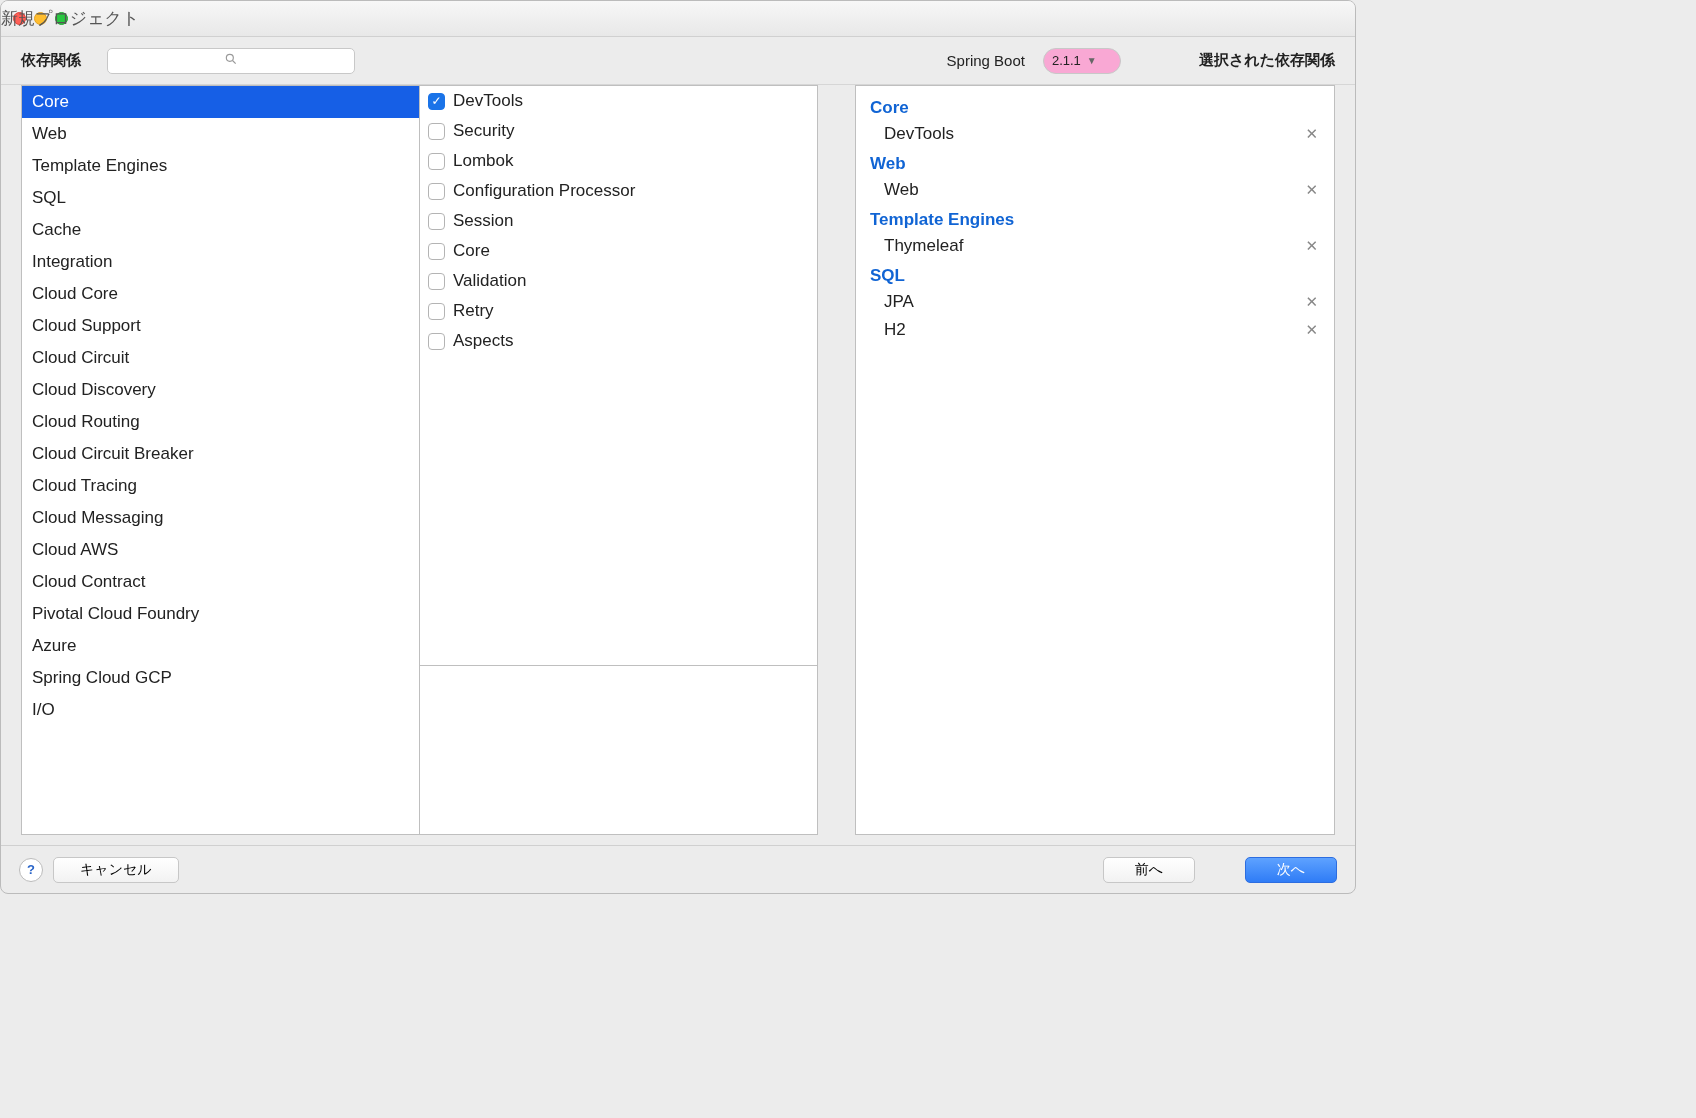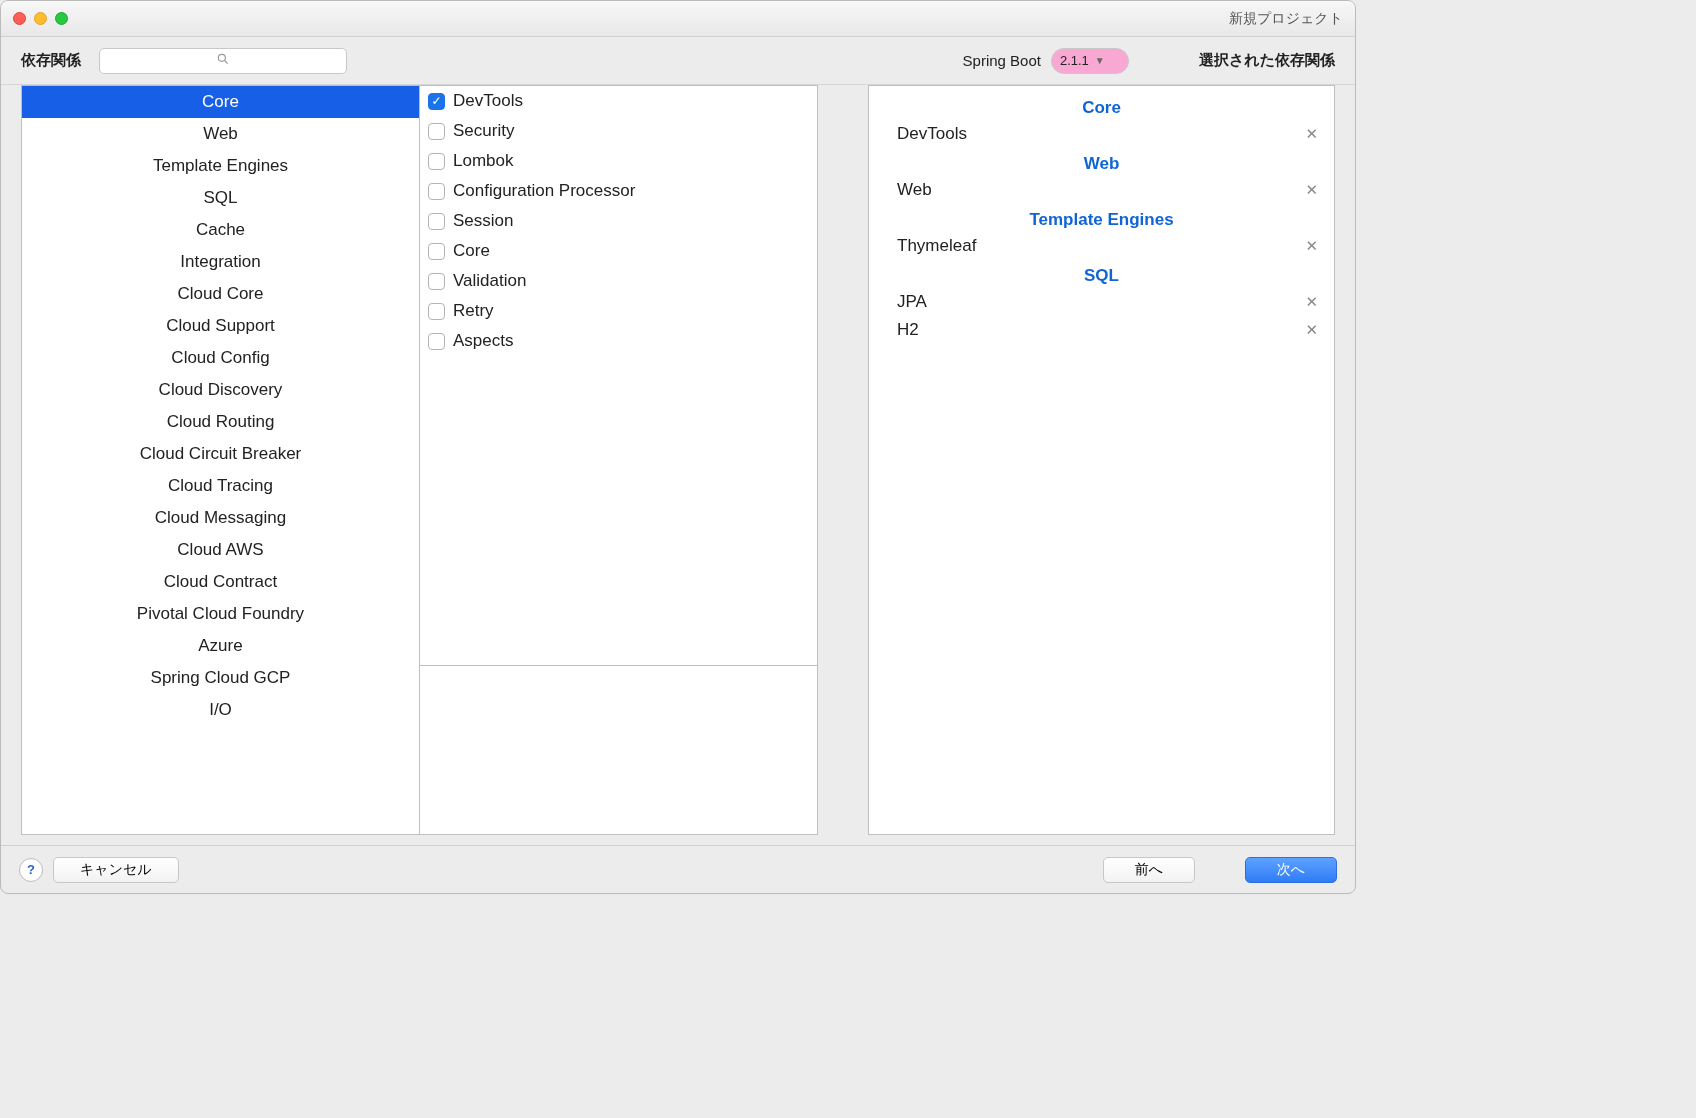--- a/index.html
+++ b/index.html
@@ -22,28 +22,28 @@
   border-bottom: 1px solid #d0d0d0;
   display: flex;
   align-items: center;
   position: relative;
 }
 .traffic { display: flex; gap: 8px; padding-left: 12px; }
 .tl { width: 13px; height: 13px; border-radius: 50%; }
 .tl.red { background: #ff5f57; border: 0.5px solid #e34138; }
 .tl.yel { background: #ffbd2e; border: 0.5px solid #e1a125; }
 .tl.grn { background: #28c940; border: 0.5px solid #1fa82f; }
-.window-title { position: absolute; left: 0; right: 12px; text-align: right; font-size: 14px; color: #555; }
+.window-title { position: absolute; left: 0; right: 12px; text-align: left; font-size: 17px; color: #555; }
 
 .toolbar {
   height: 48px;
   display: flex;
   align-items: center;
   padding: 0 20px;
-  gap: 10px;
+  gap: 18px;
   border-bottom: 1px solid #d6d6d6;
 }
 .toolbar .label { font-size: 15px; font-weight: 700; }
 .search-wrap {
   width: 248px;
   height: 26px;
   background: #fff;
   border: 1px solid #c8c8c8;
   border-radius: 5px;
   display: flex;
@@ -63,23 +63,22 @@
 .combo {
   height: 26px; min-width: 78px; background: #f9a8d4;
   border: 1px solid #c8c8c8; border-radius: 13px;
   display: flex; align-items: center; padding: 4px 8px;
   gap: 6px; cursor: default;
 }
 .combo .caret { font-size: 10px; color: #666; }
 .sel-title { font-size: 15px; font-weight: 700; margin-left: 60px; }
 
 .main {
-  flex: 1; display: flex; gap: 50px; padding: 0 20px 10px 20px;
+  flex: 1; display: flex; gap: 37px; padding: 0 20px 10px 20px;
   overflow: hidden;
-  text-align: center;
 }
 .two-col {
   display: flex;
   border: 1px solid #bfbfbf;
   background: #fff;
   width: 797px;
   height: 100%;
 }
 .cat-list {
   width: 398px; border-right: 1px solid #bfbfbf;
@@ -180,21 +179,21 @@
   <div class="two-col">
     <div class="cat-list" id="cat-list">
         <div class="cat-item selected">Core</div>
         <div class="cat-item">Web</div>
         <div class="cat-item">Template Engines</div>
         <div class="cat-item">SQL</div>
         <div class="cat-item">Cache</div>
         <div class="cat-item">Integration</div>
         <div class="cat-item">Cloud Core</div>
         <div class="cat-item">Cloud Support</div>
-        <div class="cat-item">Cloud Config</div>
+        <div class="cat-item">Cloud Circuit</div>
         <div class="cat-item">Cloud Discovery</div>
         <div class="cat-item">Cloud Routing</div>
         <div class="cat-item">Cloud Circuit Breaker</div>
         <div class="cat-item">Cloud Tracing</div>
         <div class="cat-item">Cloud Messaging</div>
         <div class="cat-item">Cloud AWS</div>
         <div class="cat-item">Cloud Contract</div>
         <div class="cat-item">Pivotal Cloud Foundry</div>
         <div class="cat-item">Azure</div>
         <div class="cat-item">Spring Cloud GCP</div>

